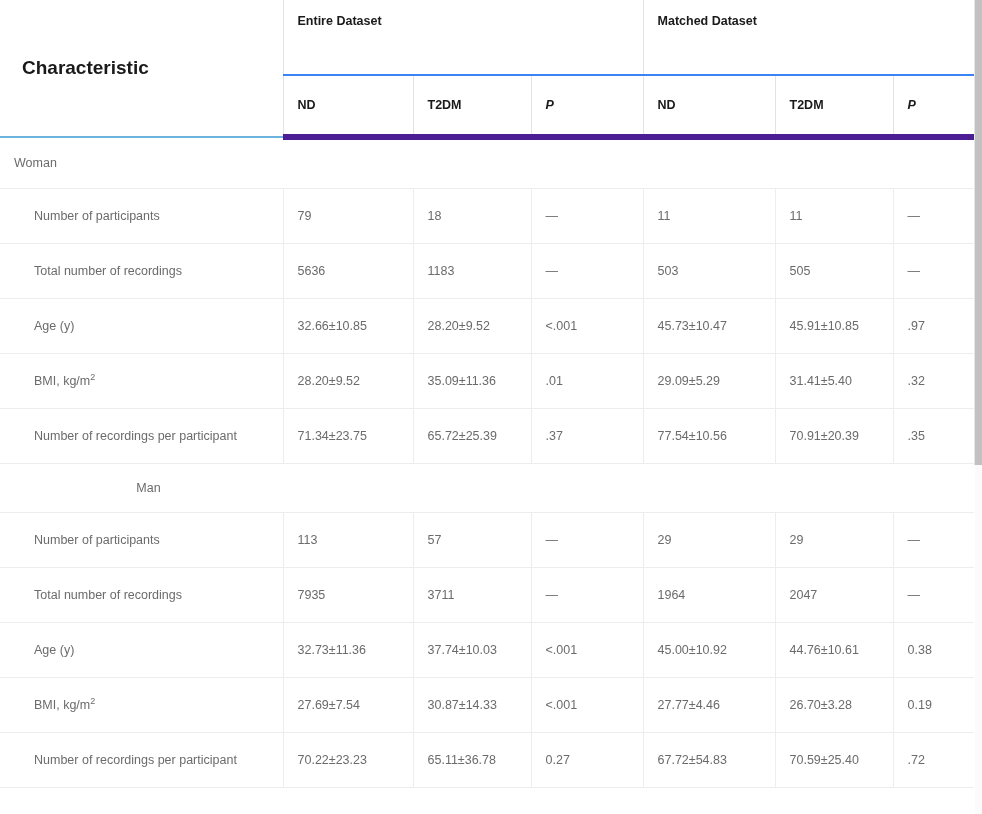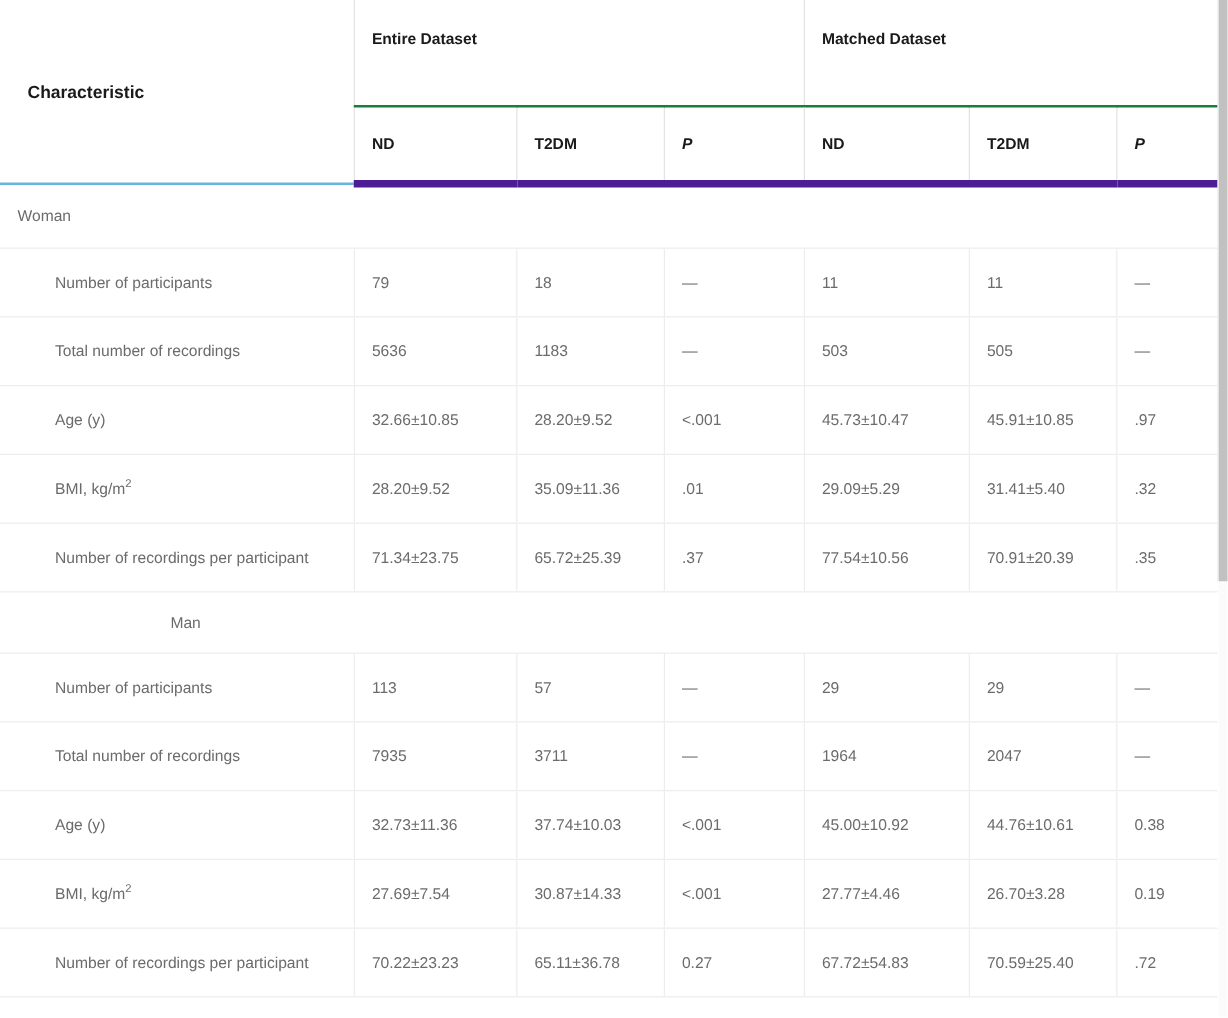--- a/index.html
+++ b/index.html
@@ -44,29 +44,29 @@
     color: #1a1a1a;
     text-align: left;
     vertical-align: bottom;
     padding: 0 0 0 14px;
     font-size: 12.5px;
     background: #fff;
   }
   th.group-cell {
     height: 60px;
     vertical-align: top;
-    padding-top: 24px;
-    border-bottom: 2px solid #15803d;
+    padding-top: 14px;
+    border-bottom: 2px solid #3b82f6;
     border-left: 1px solid #e3e3e3;
   }
   th.char-cell {
     vertical-align: middle;
     padding-left: 22px;
     border-bottom: 2px solid #6cb3dd;
-    font-size: 14px;
+    font-size: 19px;
   }
   th.sub-cell {
     height: 58px;
     vertical-align: middle;
     border-bottom: 6px solid #4c1d95;
     border-left: 1px solid #e3e3e3;
   }
   th.sub-cell.grp-start {
     border-left: 1px solid #e3e3e3;
   }
@@ -80,21 +80,21 @@
     padding: 0 0 0 14px;
     border-bottom: 1px solid #ededed;
     border-left: 1px solid #ededed;
     vertical-align: middle;
     color: #6b6b6b;
     font-size: 12.5px;
     background: #fff;
   }
   tbody td.label {
     border-left: none;
-    padding-left: 44px;
+    padding-left: 34px;
     color: #6b6b6b;
   }
   tr.section-row td {
     height: 48px;
     border-left: none;
     border-bottom: none;
   }
   tr.section-row td.label {
     padding-left: 14px;
   }

